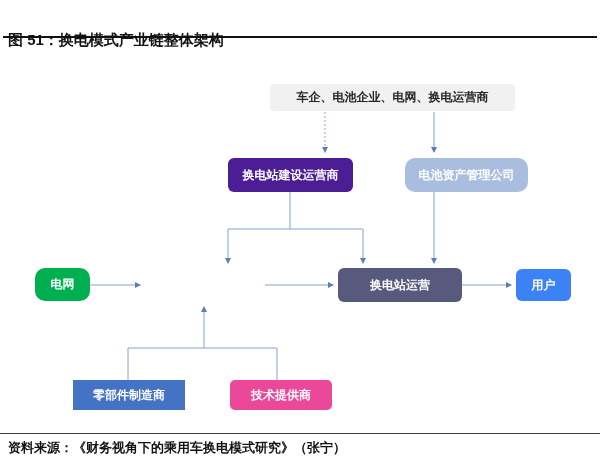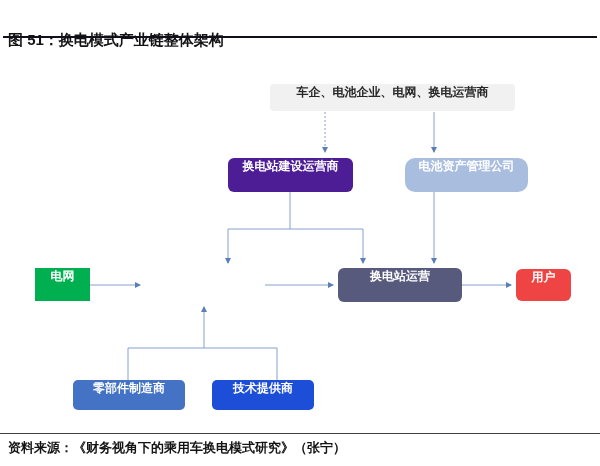--- a/index.html
+++ b/index.html
@@ -20,60 +20,60 @@
   }
   .title-rule {
     position: absolute; left: 3px; top: 36px; width: 594px; height: 2px;
     background: #10101a;
   }
 
   .connector-svg { position: absolute; left: 0; top: 0; width: 600px; height: 466px; pointer-events: none; }
 
   .node {
     position: absolute;
-    display: flex; align-items: flex-start; justify-content: center;
+    display: flex; align-items: center; justify-content: center;
     color: #ffffff; font-size: 12px; font-weight: bold;
     white-space: nowrap;
   }
   .node-stakeholders {
     left: 270px; top: 84px; width: 245px; height: 27px;
     background: #f1f1f2; color: #262626; border-radius: 4px;
     font-weight: 600; font-size: 12px;
   }
   .node-builder {
     left: 228px; top: 158px; width: 125px; height: 34px;
     background: #4c1d95; border-radius: 6px;
   }
   .node-battery-asset {
     left: 405px; top: 158px; width: 123px; height: 34px;
     background: #a9bddf; border-radius: 10px;
   }
   .node-grid {
     left: 35px; top: 268px; width: 55px; height: 33px;
-    background: #00b050; border-radius: 0;
+    background: #00b050; border-radius: 10px;
   }
   .node-build {
     left: 145px; top: 268px; width: 120px; height: 34px;
     background: #c5492a; border-radius: 6px;
   }
   .node-operate {
     left: 338px; top: 268px; width: 124px; height: 34px;
     background: #575a7c; border-radius: 6px;
   }
   .node-user {
     left: 516px; top: 269px; width: 55px; height: 32px;
-    background: #ef4444; border-radius: 6px;
+    background: #3b82f6; border-radius: 6px;
   }
   .node-parts {
     left: 73px; top: 380px; width: 112px; height: 30px;
-    background: #4472c4; border-radius: 5px;
+    background: #4472c4; border-radius: 0;
   }
   .node-tech {
-    left: 212px; top: 380px; width: 102px; height: 30px;
-    background: #1d4ed8; border-radius: 5px;
+    left: 230px; top: 380px; width: 102px; height: 30px;
+    background: #ec4899; border-radius: 5px;
   }
 
   .footer-rule {
     position: absolute; left: 0; top: 433px; width: 600px; height: 1px;
     background: #404040;
   }
   .source-line {
     position: absolute; left: 8px; top: 439px;
     font-size: 13px; font-weight: bold; color: #141414;
     white-space: nowrap;

